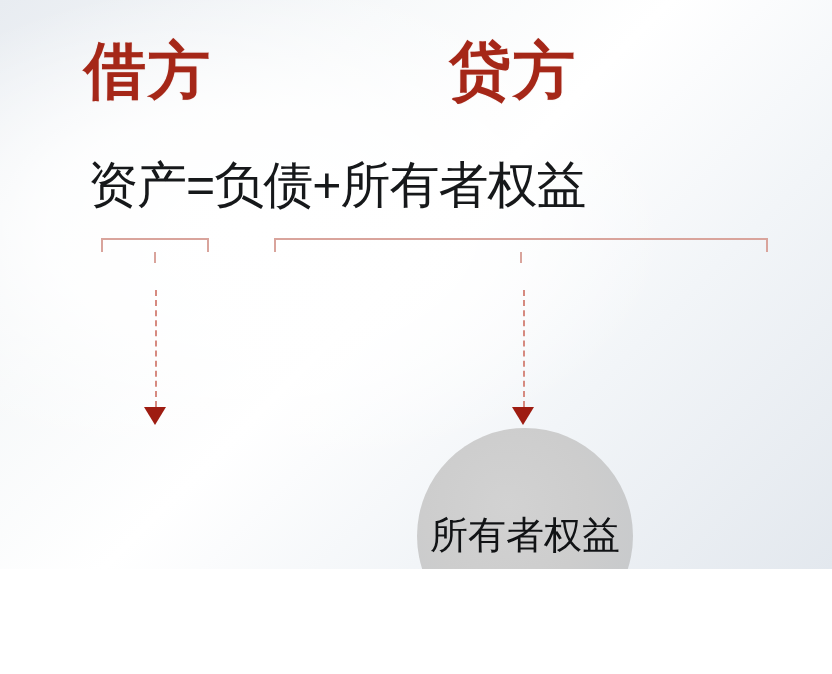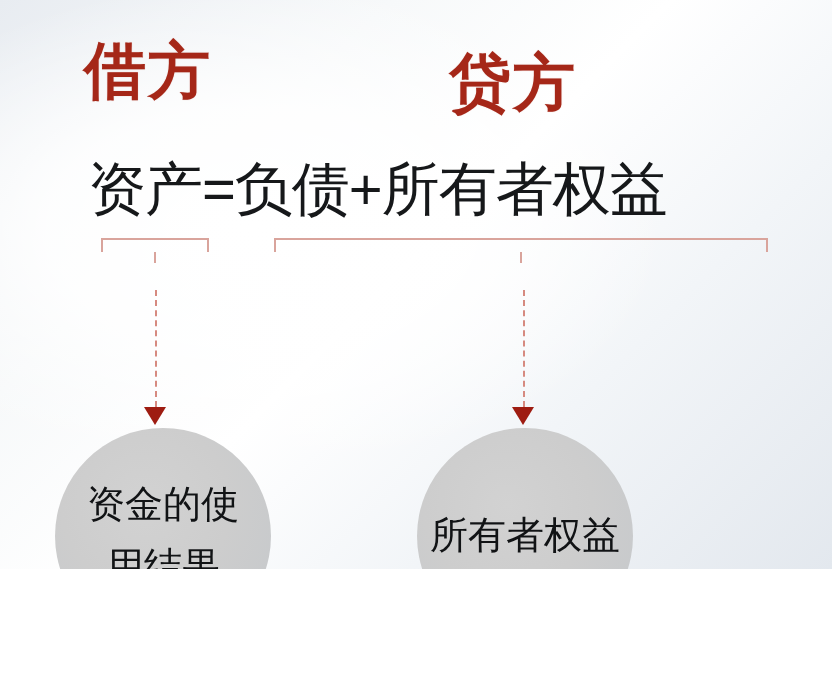--- a/index.html
+++ b/index.html
@@ -29,28 +29,28 @@
     position: absolute;
     font-size: 62px;
     line-height: 1;
     font-weight: 700;
     color: #a52718;
     letter-spacing: 2px;
     white-space: nowrap;
     text-shadow: 0 0 1px rgba(165,39,24,0.35);
   }
   #header-debit  { left: 84px;  top: 40px; }
-  #header-credit { left: 449px; top: 52px; }
+  #header-credit { left: 449px; top: 40px; }
 
   
   #equation {
     position: absolute;
     left: 88px;
     top: 157px;
-    font-size: 58px;
+    font-size: 50px;
     line-height: 1.12;
     font-weight: 500;
     color: #16181a;
     white-space: nowrap;
     letter-spacing: -1px;
   }
 
   
   .brace {
     position: absolute;
@@ -141,22 +141,18 @@
   <div class="arrow" id="arrow-left">
     <span class="arrow-line"></span>
     <span class="arrow-head"></span>
   </div>
 
   <div class="arrow" id="arrow-right">
     <span class="arrow-line"></span>
     <span class="arrow-head"></span>
   </div>
 
-  <div class="circle" id="circle-left">
-    <div class="circle-line">资金的使</div>
-    <div class="circle-line">用结果</div>
-  </div>
 
   <div class="circle" id="circle-right">
     <div class="circle-line">所有者权益</div>
   </div>
 
 </div>
 
 </body></html>

